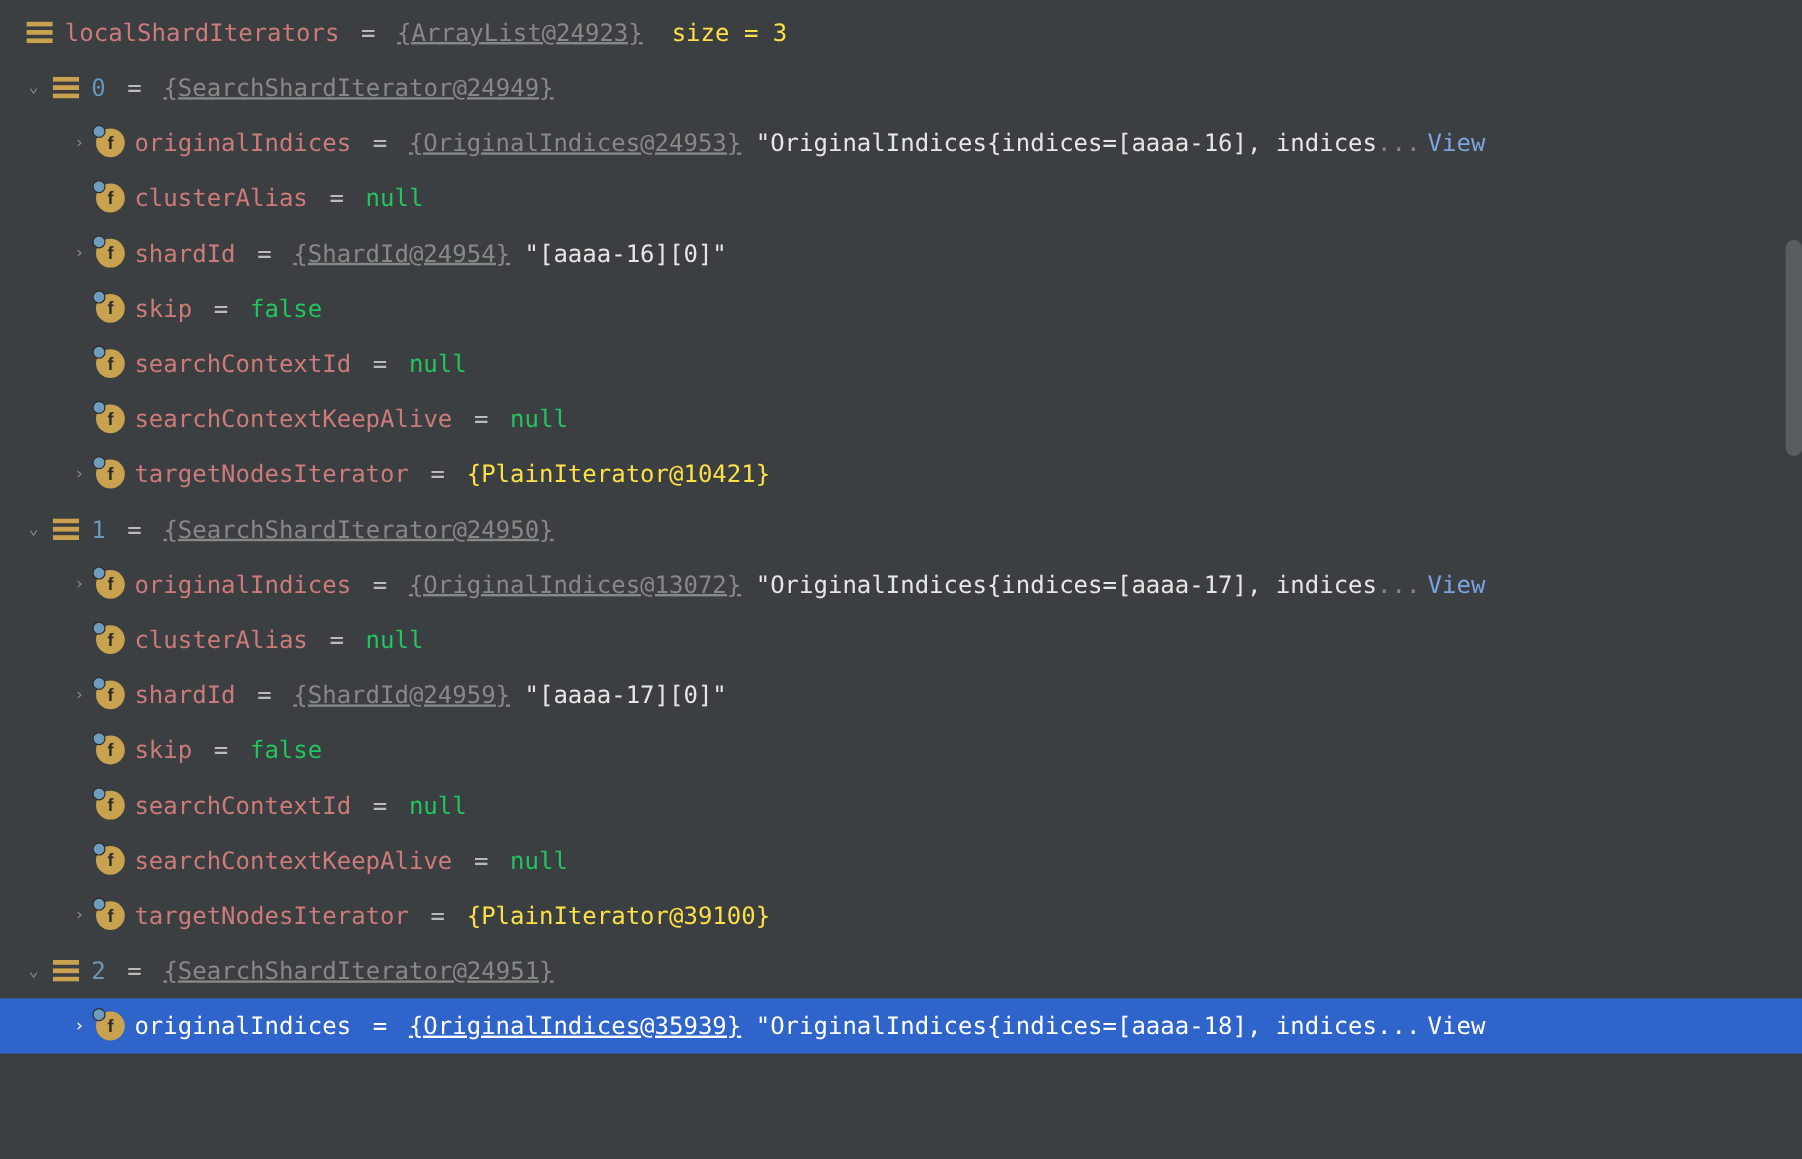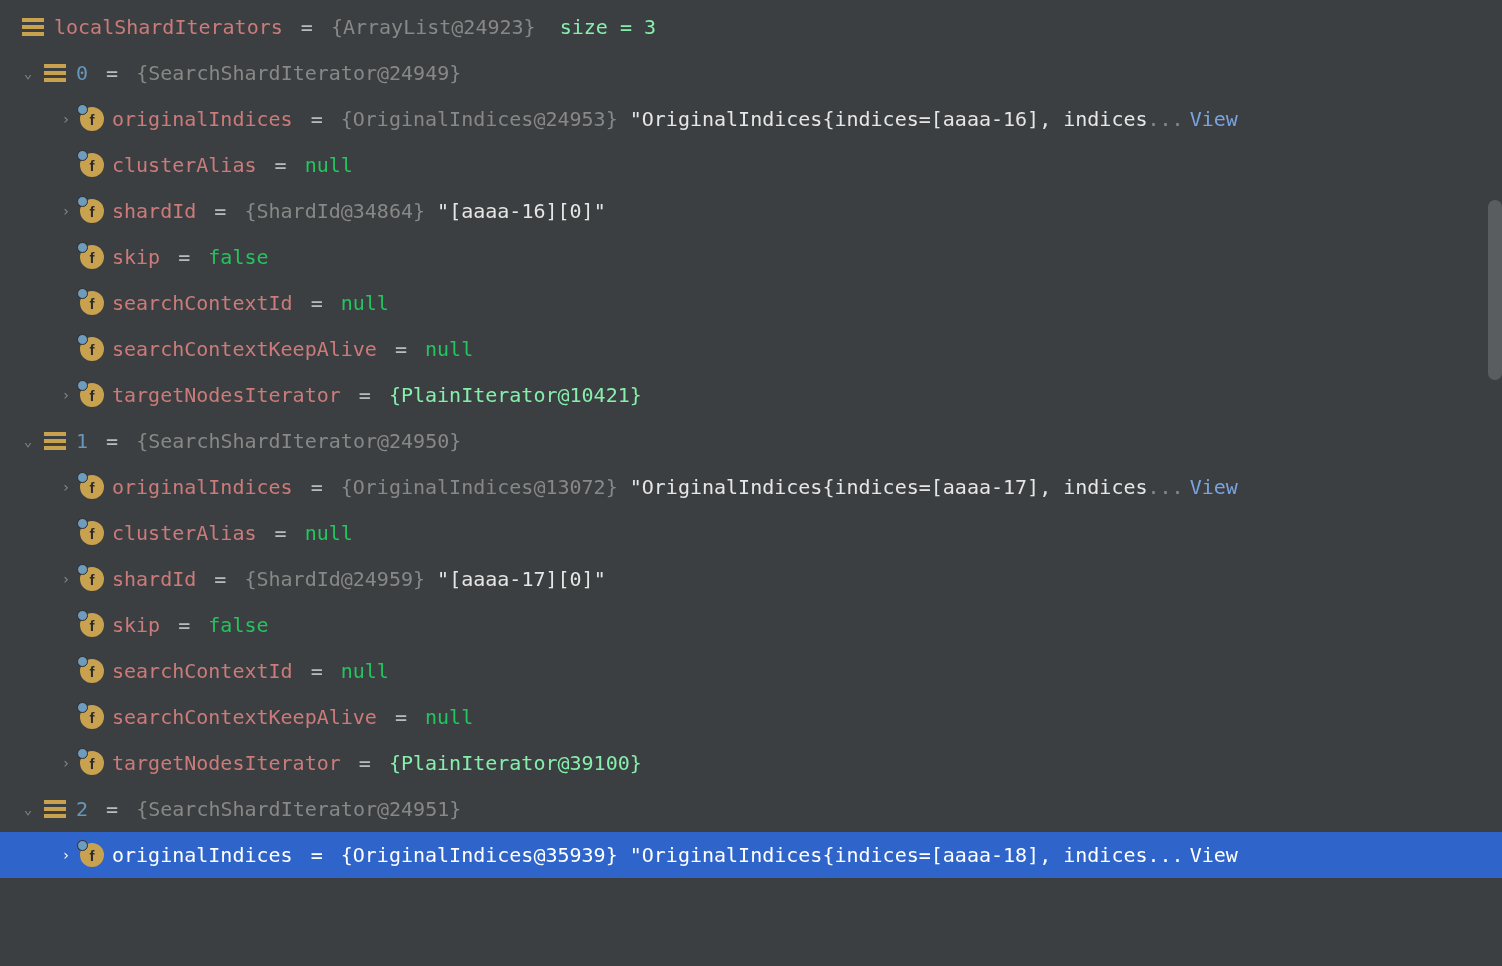--- a/index.html
+++ b/index.html
@@ -60,23 +60,23 @@
     position: absolute;
     top: -3px; left: -3px;
     width: 9px; height: 9px;
     background: #6e9cbe;
     border-radius: 50%;
     border: 1px solid #2b2b2b;
   }
   .name { color: #cc7b7a; }
   .name.idx { color: #6897bb; }
   .eq { color: #bbbbbb; margin: 0 6px; }
-  .type { color: #888888; }
+  .type { color: #888888; text-decoration: underline; }
   .val { color: #22c55e; }
-  .valdim { color: #86efac; }
+  .valdim { color: #fde047; }
   .str { color: #e6e6e6; }
   .ellipsis { color: #888888; }
   .view { color: #7aa3e0; margin-left: 6px; }
   .row.selected .name,
   .row.selected .eq,
   .row.selected .type,
   .row.selected .val,
   .row.selected .str,
   .row.selected .ellipsis,
   .row.selected .view { color: #ffffff; }
@@ -126,21 +126,21 @@
     <div class="row">
       <span class="indent" style="width: 48px;"></span>
       <span class="arrow blank">›</span>
       <span class="icon field">f</span>
       <span><span class="name">clusterAlias</span><span class="eq"> = </span><span class="val">null</span></span>
     </div>
     <div class="row">
       <span class="indent" style="width: 48px;"></span>
       <span class="arrow">›</span>
       <span class="icon field">f</span>
-      <span><span class="name">shardId</span><span class="eq"> = </span><span class="type">{ShardId@34864}</span> <span class="str">"[aaaa-16][0]"</span></span>
+      <span><span class="name">shardId</span><span class="eq"> = </span><span class="type">{ShardId@24954}</span> <span class="str">"[aaaa-16][0]"</span></span>
     </div>
     <div class="row">
       <span class="indent" style="width: 48px;"></span>
       <span class="arrow blank">›</span>
       <span class="icon field">f</span>
       <span><span class="name">skip</span><span class="eq"> = </span><span class="val">false</span></span>
     </div>
     <div class="row">
       <span class="indent" style="width: 48px;"></span>
       <span class="arrow blank">›</span>

